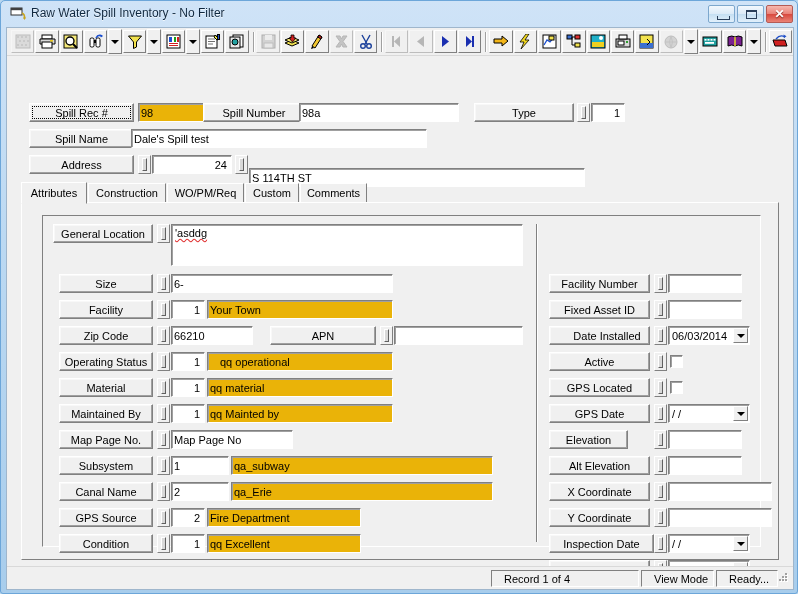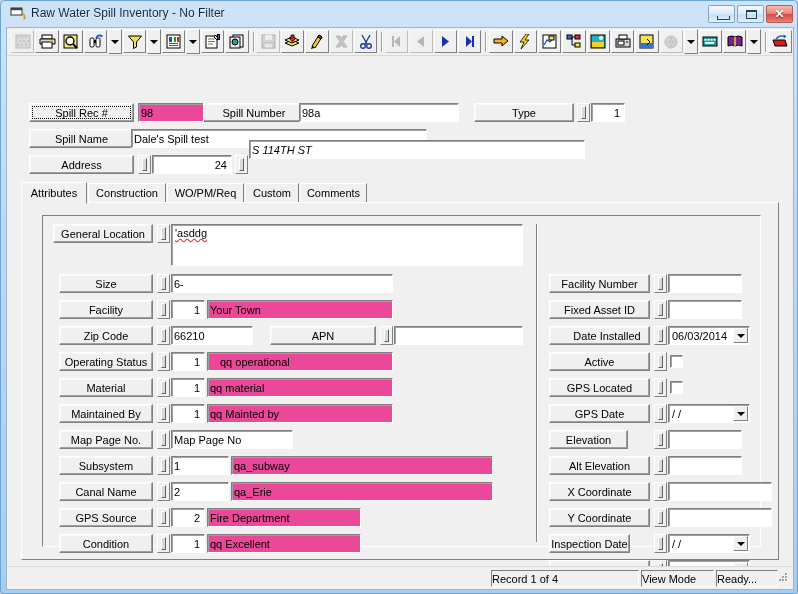--- a/index.html
+++ b/index.html
@@ -114,21 +114,21 @@
     position:absolute;height:19px;box-sizing:border-box;
     background:#ffffff;
     border:1px solid;
     border-color:#808080 #ffffff #ffffff #808080;
     box-shadow:inset 1px 1px 0 #a0a0a0;
     font-size:11px;color:#000;
     display:flex;align-items:center;
     padding:0 2px;
     overflow:hidden;white-space:nowrap;
   }
-  .fld.ro{background:#ec4899;}
+  .fld.ro{background:#eab308;}
   .fld.num{justify-content:flex-end;padding-right:4px;}
   .fld.numleft{justify-content:flex-start;}
   
   .spin{
     position:absolute;width:13px;height:19px;box-sizing:border-box;
     border:1px solid;
     border-color:#ffffff #808080 #808080 #ffffff;
     background:#f0f0f0;
     display:flex;align-items:center;justify-content:center;
   }
@@ -223,21 +223,21 @@
   .statusbar{
     position:absolute;left:0;bottom:0;width:786px;height:22px;
     background:#f0f0f0;
     border-top:1px solid #d9d9d9;
   }
   .spane{
     position:absolute;top:3px;height:17px;box-sizing:border-box;
     border:1px solid;
     border-color:#808080 #ffffff #ffffff #808080;
     font-size:11px;color:#000;
-    display:flex;align-items:center;padding-left:0;
+    display:flex;align-items:center;padding-left:12px;
     background:#f0f0f0;
     white-space:nowrap;overflow:hidden;
   }
   .grip{
     position:absolute;right:3px;bottom:3px;width:14px;height:14px;
   }
   .grip span{position:absolute;background:#a0a0a0;width:2px;height:2px;box-shadow:1px 1px 0 #ffffff;}
 </style>
 </head>
 <body>
@@ -543,21 +543,21 @@
       <div class="fld" style="left:124px;top:73px;width:296px;">Dale's Spill test</div>
 
       <div class="lbl" style="left:22px;top:99px;width:105px;">Address</div>
       <div class="spin" style="left:131px;top:99px;">
           <i></i>
         </div>
       <div class="fld num" style="left:145px;top:99px;width:80px;">24</div>
       <div class="spin" style="left:228px;top:99px;">
           <i></i>
         </div>
-      <div class="fld" style="left:242px;top:84px;width:336px;font-style:italic;">S 114TH ST</div>
+      <div class="fld" style="left:242px;top:112px;width:336px;">S 114TH ST</div>
 
       <div class="tabstrip">
         <div class="tab sel" style="left:0px;width:66px;">Attributes</div>
         <div class="tab" style="left:67px;width:78px;">Construction</div>
         <div class="tab" style="left:146px;width:77px;">WO/PM/Req</div>
         <div class="tab" style="left:224px;width:54px;">Custom</div>
         <div class="tab" style="left:279px;width:67px;">Comments</div>
       </div>
 
       <div class="tabpanel">
@@ -715,21 +715,21 @@
               <i></i>
             </div>
           <div class="fld" style="left:625px;top:266px;width:104px;"></div>
 
           <div class="lbl" style="left:506px;top:292px;width:101px;">Y Coordinate</div>
           <div class="spin" style="left:611px;top:292px;">
               <i></i>
             </div>
           <div class="fld" style="left:625px;top:292px;width:104px;"></div>
 
-          <div class="lbl" style="left:506px;top:318px;width:81px;">Inspection Date</div>
+          <div class="lbl" style="left:506px;top:318px;width:105px;">Inspection Date</div>
           <div class="spin" style="left:611px;top:318px;">
               <i></i>
             </div>
           <div class="combo" style="left:625px;top:318px;width:82px;">
             <span class="cv">  /  /</span>
             <span class="cb">
                 <span class="arr"></span>
               </span>
           </div>
 

